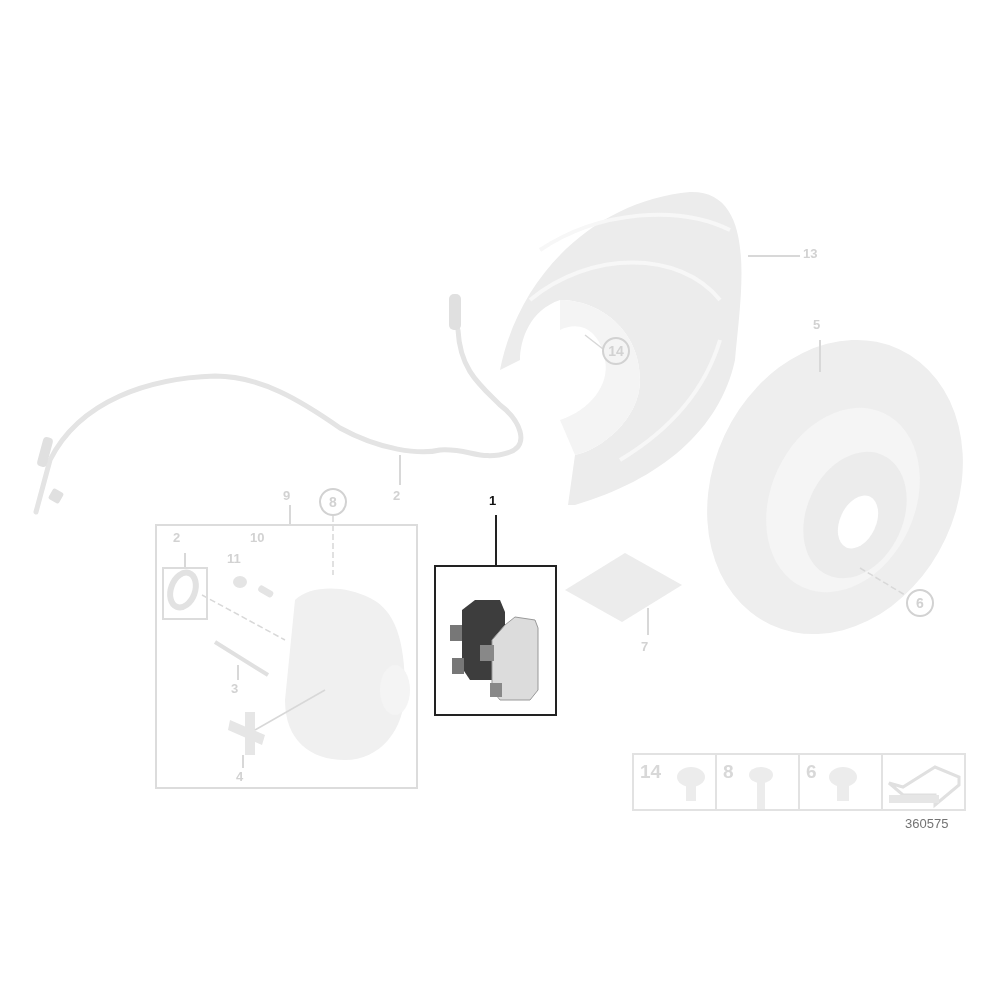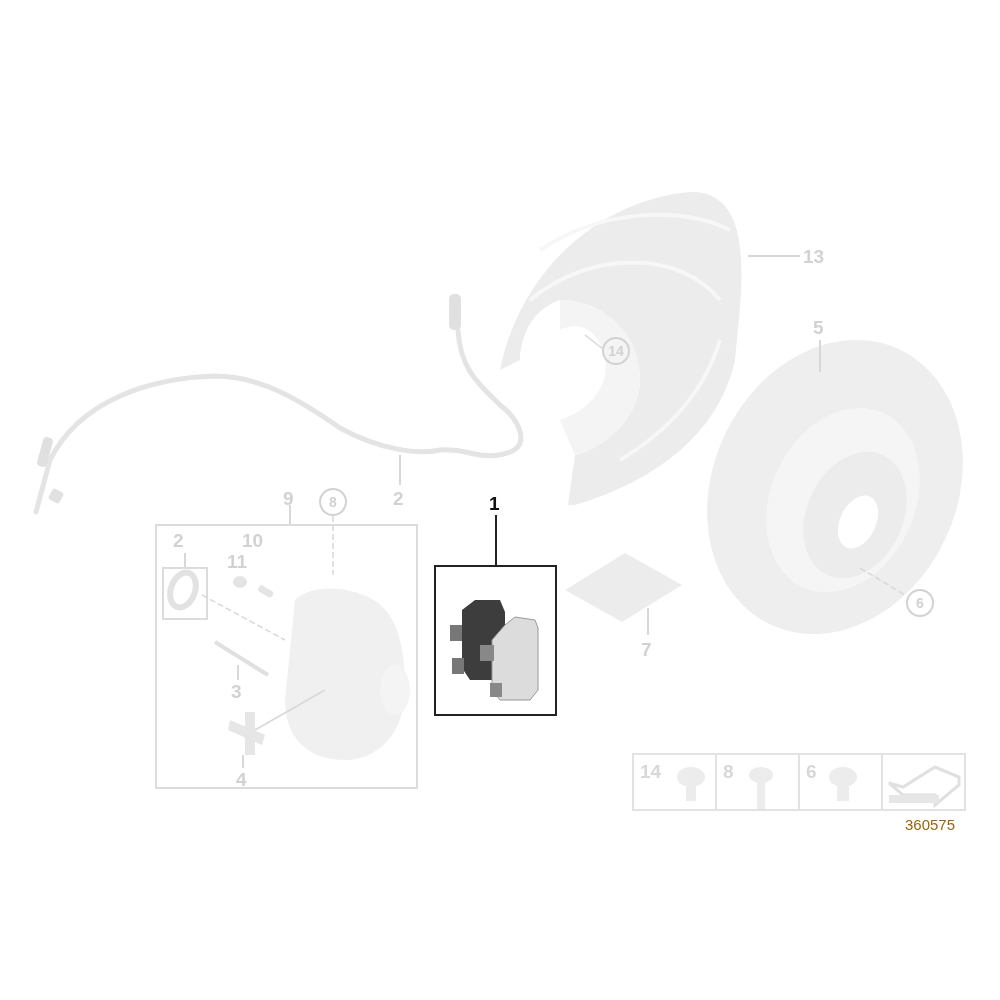--- a/index.html
+++ b/index.html
@@ -1,27 +1,27 @@
 <!DOCTYPE html>
 <html><head>
 <meta charset="utf-8">
 <style>
   html, body { margin:0; padding:0; background:#ffffff; }
   body { width:1000px; height:1000px; position:relative; overflow:hidden; font-family:"Liberation Sans", sans-serif; }
-  .lbl { position:absolute; font-weight:bold; font-size:19px; color:#d2d2d2; line-height:1; }
+  .lbl { position:absolute; font-weight:bold; font-size:13px; color:#d2d2d2; line-height:1; }
   .lbl.active { color:#111111; }
   .circ { position:absolute; width:24px; height:24px; border:2px solid #d2d2d2; border-radius:50%; color:#d2d2d2; font-weight:bold; font-size:14px; text-align:center; line-height:24px; box-sizing:content-box; }
   .box { position:absolute; border:2px solid #dcdcdc; box-sizing:border-box; }
   .box.active { border-color:#222222; }
   svg.layer { position:absolute; left:0; top:0; }
   .legend { position:absolute; left:632px; top:753px; width:334px; height:58px; border:2px solid #e2e2e2; box-sizing:border-box; display:flex; }
   .cell { flex:1; border-right:2px solid #e2e2e2; position:relative; }
   .cell:last-child { border-right:none; }
   .cell .num { position:absolute; left:6px; top:6px; font-weight:bold; font-size:19px; color:#d8d8d8; }
-  .diagram-id { position:absolute; left:905px; top:816px; font-size:15px; color:#a16207; }
+  .diagram-id { position:absolute; left:905px; top:816px; font-size:13px; color:#737373; }
 </style>
 </head>
 <body>
 
 <svg class="layer" width="1000" height="1000">
 
   <g fill="none" stroke="#e4e4e4" stroke-width="5" stroke-linecap="round">
     <path d="M36,512 L50,460 C80,400 150,378 215,376 C260,376 300,400 340,428 C380,450 420,455 440,450 C470,448 480,462 510,452 C530,445 520,420 500,405 C480,385 460,370 458,330"></path>
     <rect x="449" y="294" width="12" height="36" rx="5" fill="#e0e0e0" stroke="none"></rect>
     <rect x="40" y="437" width="10" height="30" rx="4" fill="#e0e0e0" stroke="none" transform="rotate(15 45 452)"></rect>
@@ -90,21 +90,21 @@
 
 <span class="lbl active" style="left:489px;top:494px;">1</span>
 <span class="lbl" style="left:393px;top:489px;">2</span>
 <span class="lbl" style="left:231px;top:682px;">3</span>
 <span class="lbl" style="left:236px;top:770px;">4</span>
 <span class="lbl" style="left:813px;top:318px;">5</span>
 <span class="circ" style="left:906px;top:589px;">6</span>
 <span class="lbl" style="left:641px;top:640px;">7</span>
 <span class="circ" style="left:319px;top:488px;">8</span>
 <span class="lbl" style="left:283px;top:489px;">9</span>
-<span class="lbl" style="left:242px;top:531px;">10</span>
+<span class="lbl" style="left:250px;top:531px;">10</span>
 <span class="lbl" style="left:227px;top:552px;">11</span>
 <span class="lbl" style="left:173px;top:531px;">2</span>
 <span class="lbl" style="left:803px;top:247px;">13</span>
 <span class="circ" style="left:602px;top:337px;">14</span>
 
 <div class="legend">
   <div class="cell">
     <span class="num">14</span>
     <svg width="80" height="56" style="position:absolute;left:0;top:0;">
       <ellipse cx="57" cy="22" rx="14" ry="10" fill="#ececec"></ellipse>

